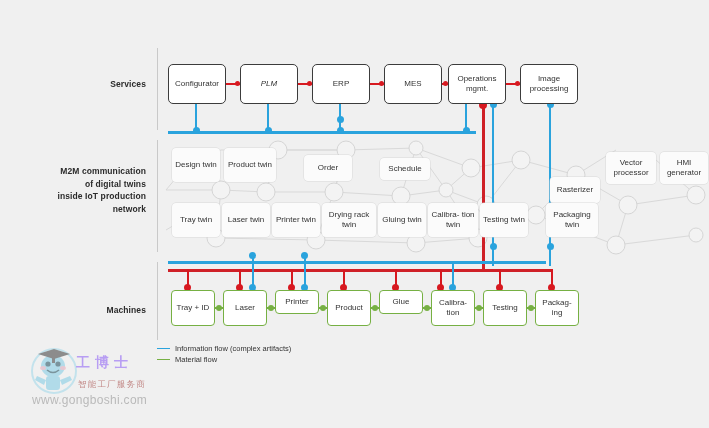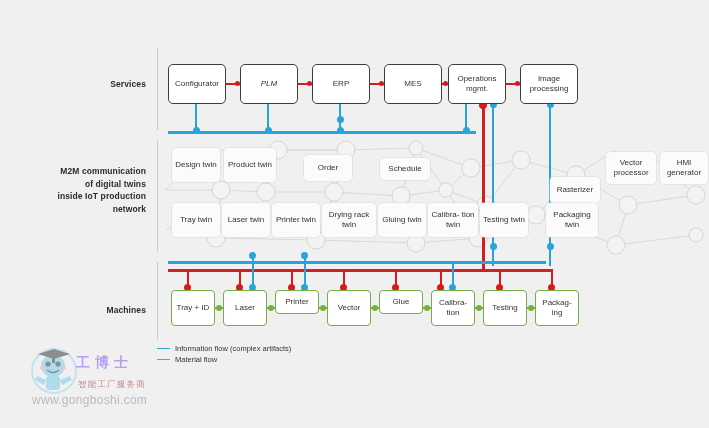--- a/index.html
+++ b/index.html
@@ -274,21 +274,21 @@
     <div class="box machine" style="left:155px;top:290px;width:44px;height:36px;">
       <span>Tray + ID</span>
     </div>
     <div class="box machine" style="left:207px;top:290px;width:44px;height:36px;text-align:center;">
       <span>Laser</span>
     </div>
     <div class="box machine" style="left:259px;top:290px;width:44px;height:24px;">
       <span>Printer</span>
     </div>
     <div class="box machine" style="left:311px;top:290px;width:44px;height:36px;">
-      <span>Vector</span>
+      <span>Product</span>
     </div>
     <div class="box machine" style="left:363px;top:290px;width:44px;height:24px;">
       <span>Glue</span>
     </div>
     <div class="box machine" style="left:415px;top:290px;width:44px;height:36px;">
       <span>Calibra- tion</span>
     </div>
     <div class="box machine" style="left:467px;top:290px;width:44px;height:36px;">
       <span>Testing</span>
     </div>

